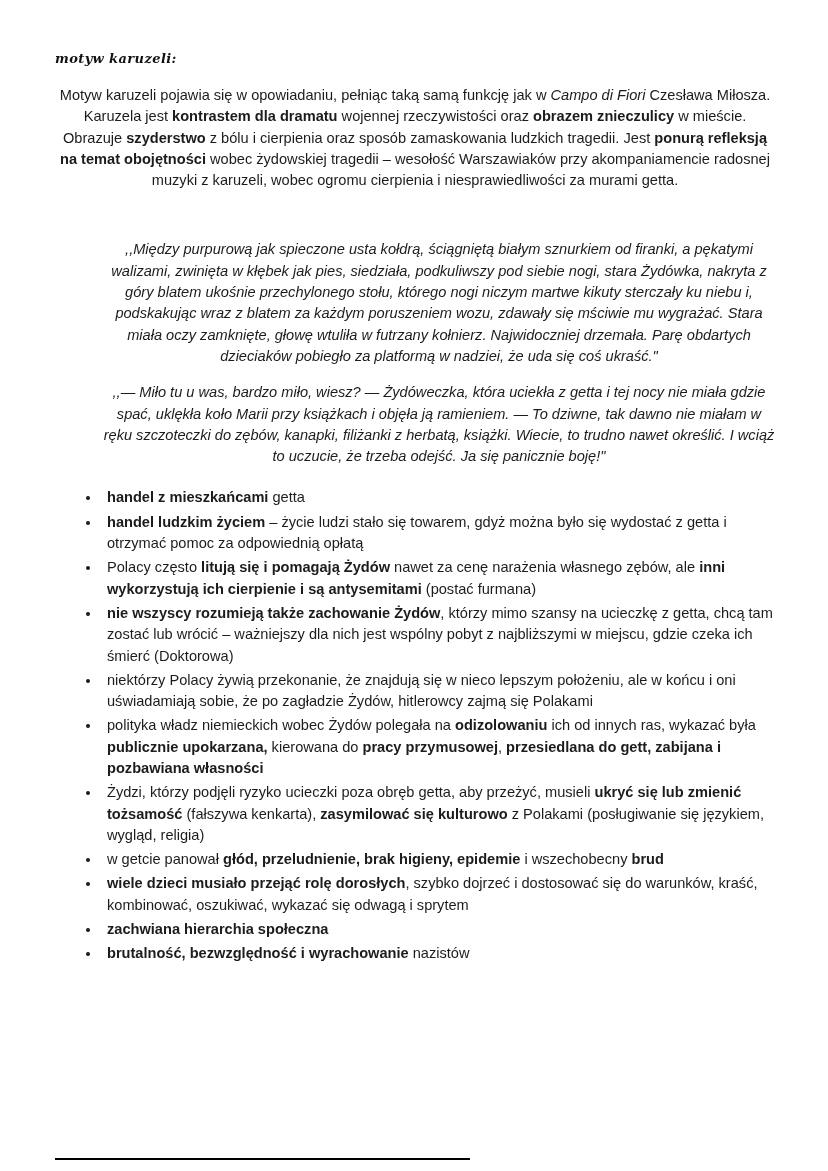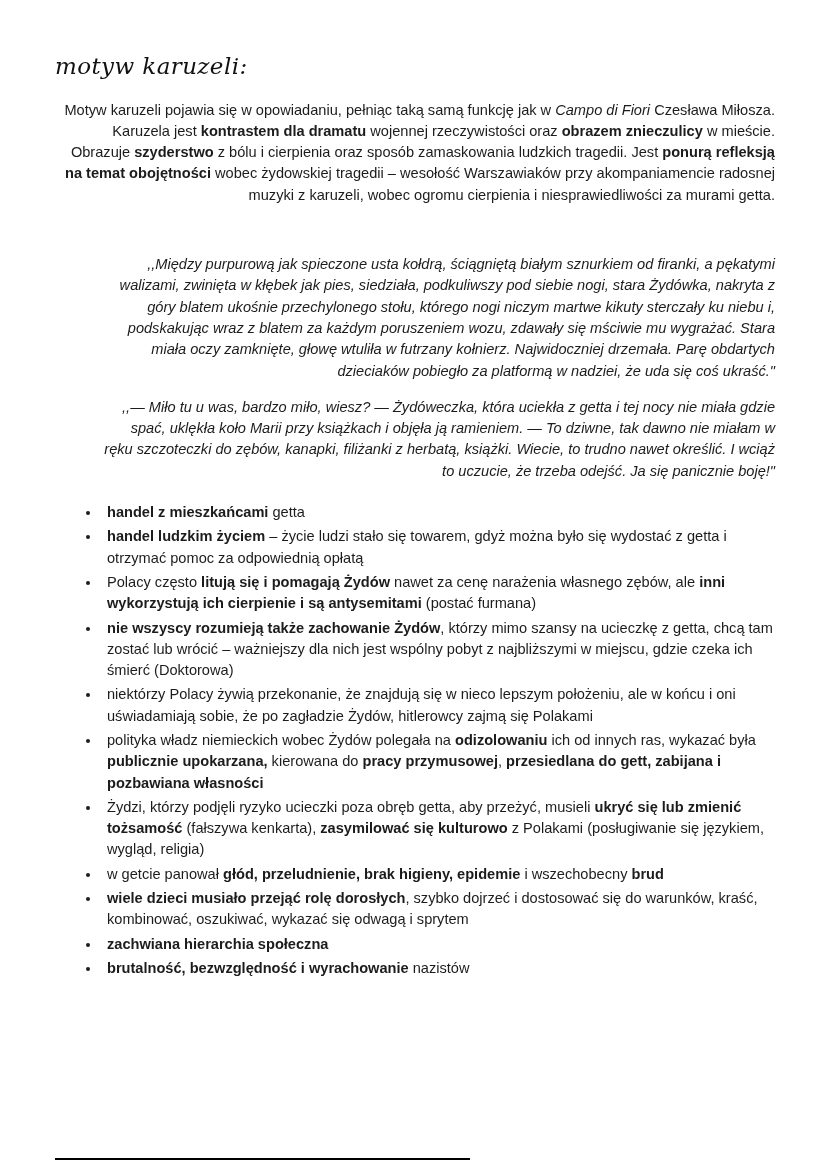--- a/index.html
+++ b/index.html
@@ -13,27 +13,27 @@
     color: #1c1c1c;
     font-family: "Liberation Sans", sans-serif;
     font-size: 14.6px;
     line-height: 1.46;
     padding: 50px 53px 0 55px;
     overflow: hidden;
   }
   .script-heading {
     font-family: "DejaVu Serif", serif;
     font-style: italic;
-    font-weight: 400;
-    font-size: 23px;
+    font-weight: 700;
+    font-size: 13px;
     letter-spacing: 0.4px;
     margin-bottom: 16px;
     color: #111;
   }
-  .para { margin-bottom: 14px; text-align: right; }
+  .para { margin-bottom: 14px; text-align: center; }
   .section-2 { margin-top: 48px; }
   .quote {
     font-style: italic;
     margin-bottom: 15px;
     margin-left: 48px;
   }
   .b { font-weight: 700; }
   .i { font-style: italic; }
   ul.bullets {
     margin-top: 20px;

